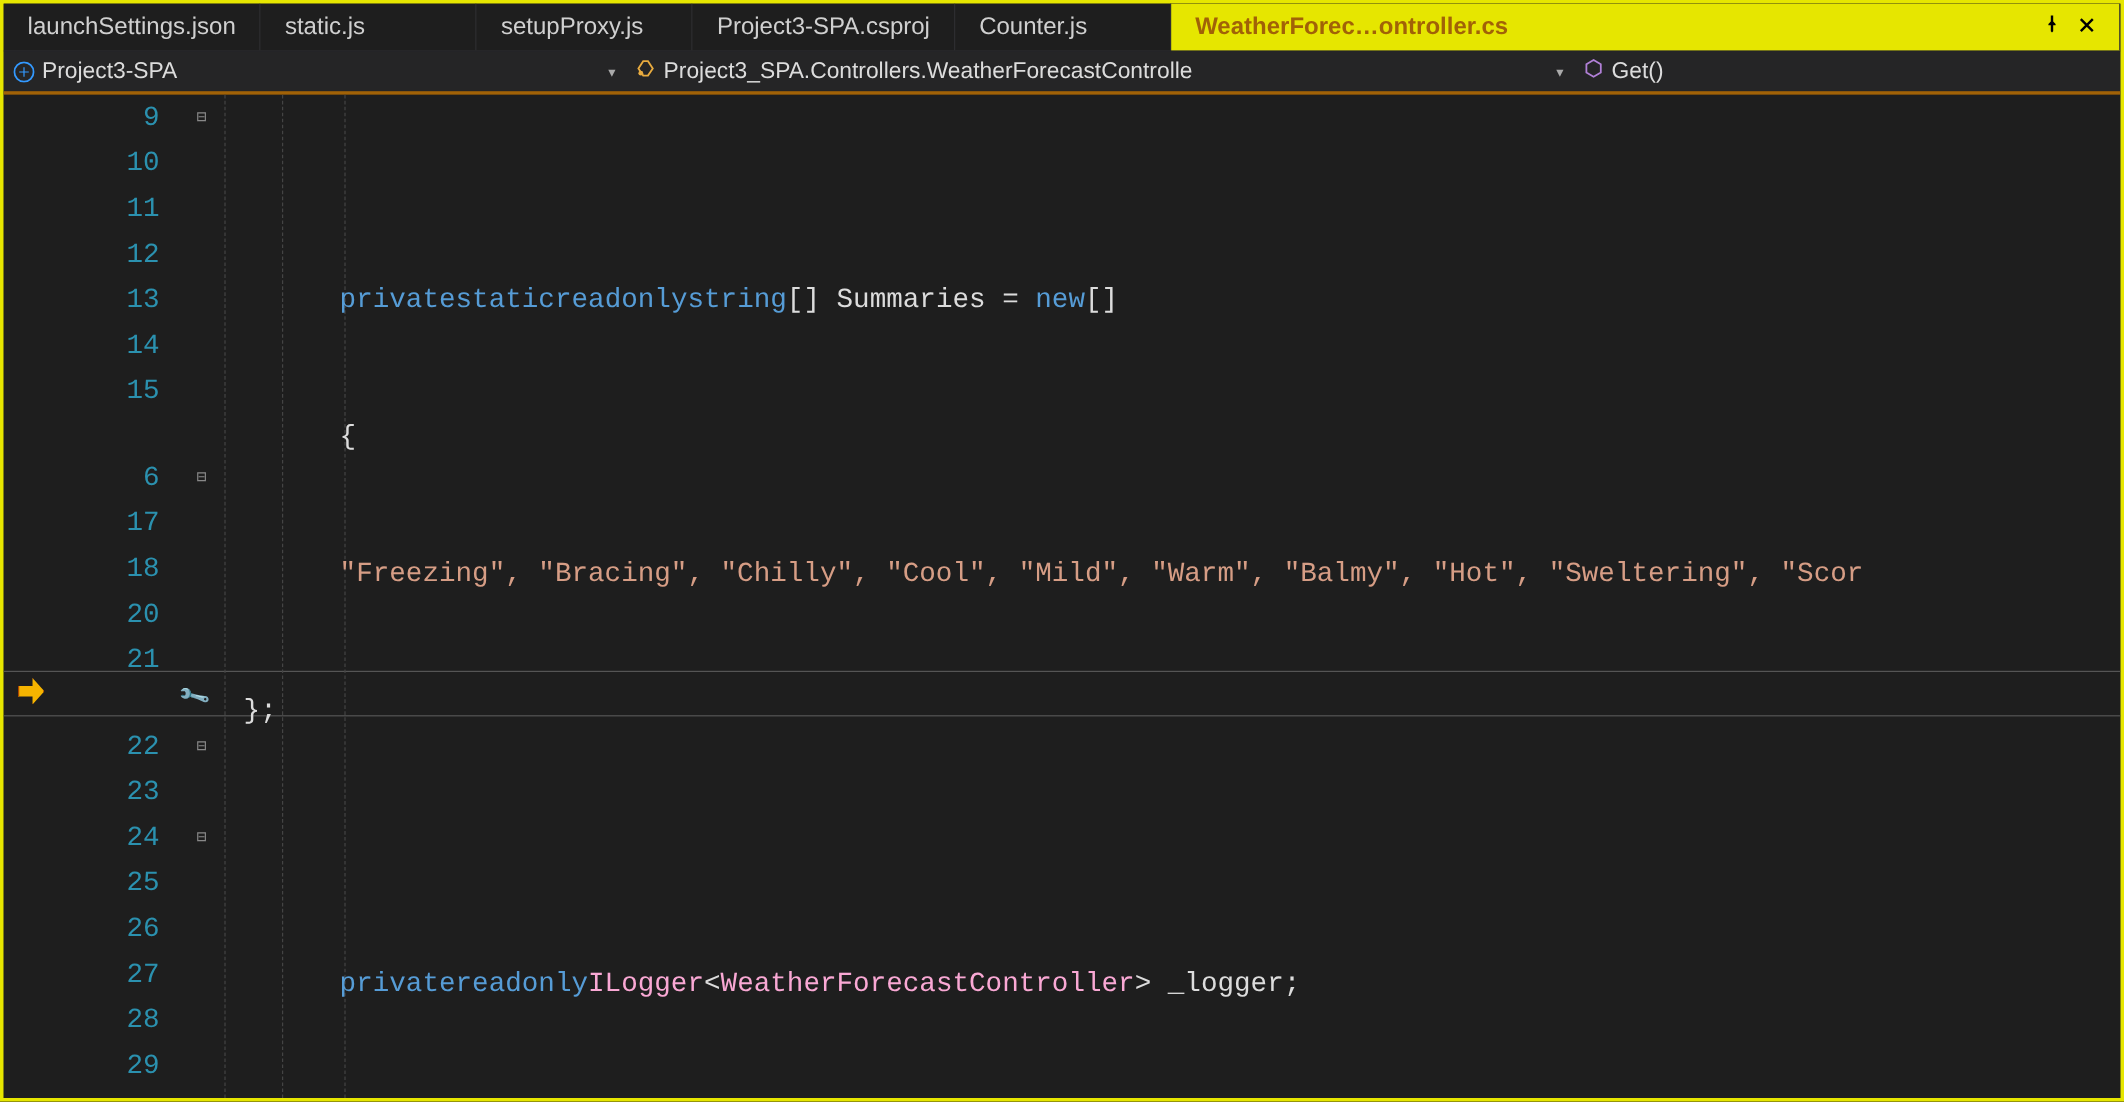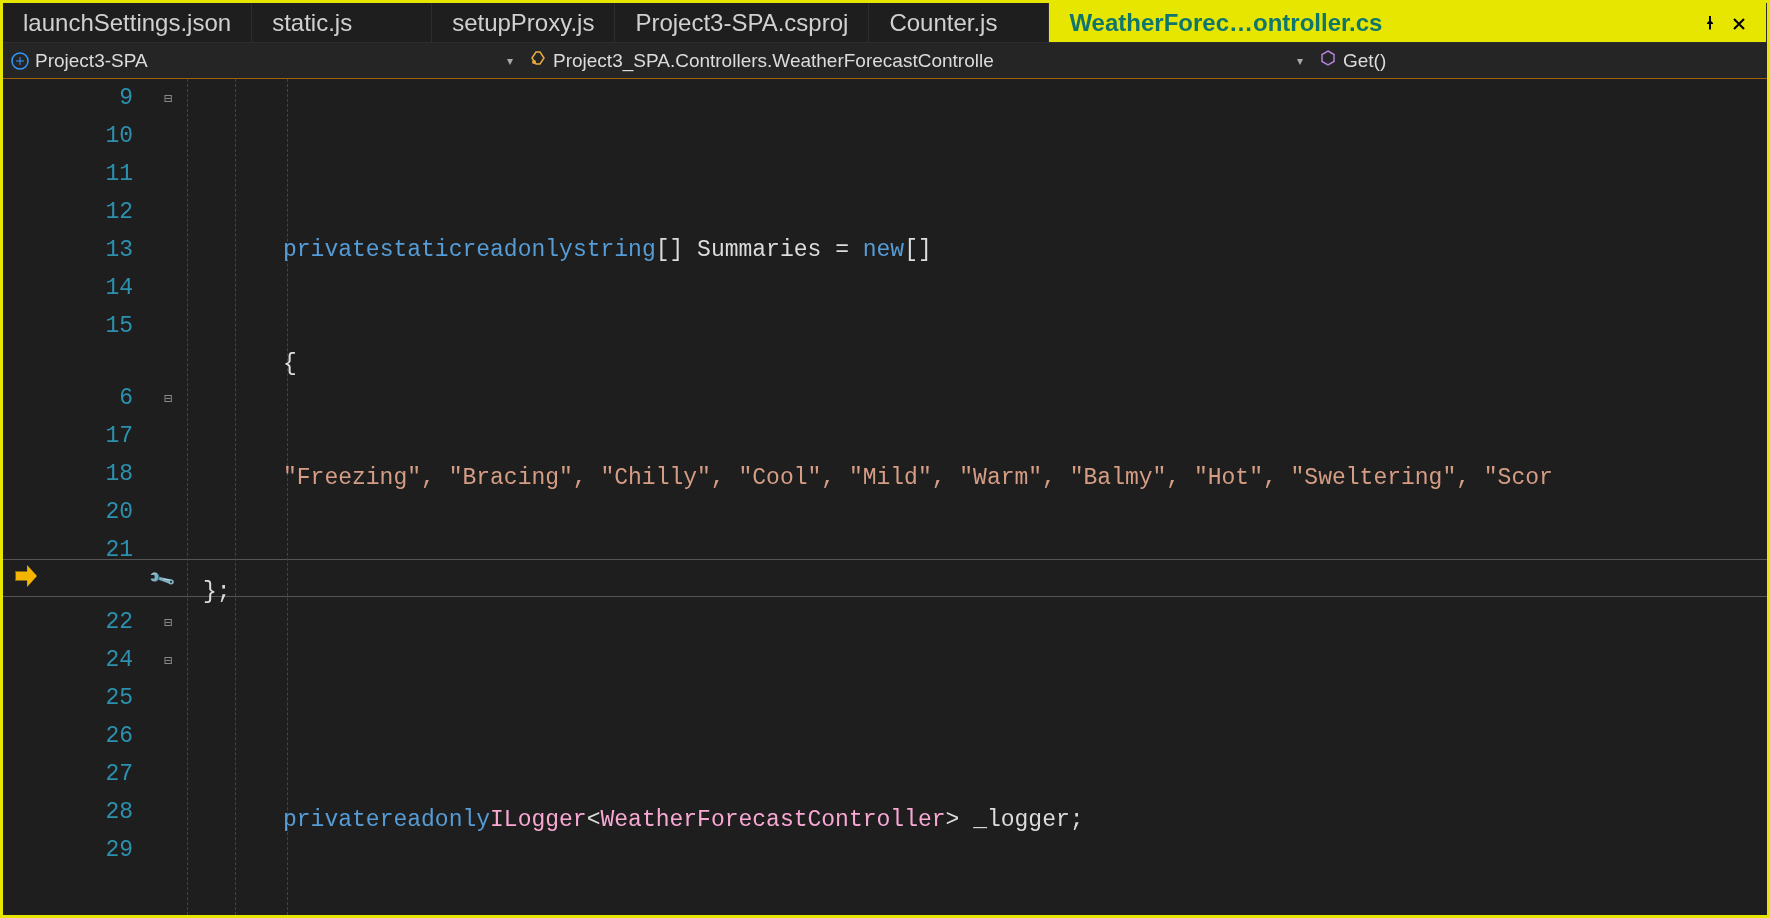--- a/index.html
+++ b/index.html
@@ -17,29 +17,29 @@
     background: #1e1e1e;
     height: 40px;
     border-bottom: 1px solid #2d2d30;
   }
   .tab {
     display: flex;
     align-items: center;
     padding: 0 20px;
     color: #d0d0d0;
     font-family: 'Segoe UI', sans-serif;
-    font-size: 24px;
+    font-size: 20px;
     border-right: 1px solid #2d2d30;
     cursor: pointer;
     min-width: 180px;
     white-space: nowrap;
   }
   .tab.active {
     background: #e6e600;
-    color: #0f766e;
+    color: #a16207;
     font-weight: bold;
     flex: 1;
     position: relative;
   }
   .tab.active .tab-actions {
     margin-left: auto;
     display: flex;
     gap: 14px;
     align-items: center;
   }
@@ -49,21 +49,21 @@
   }
   .nav-bar {
     display: flex;
     background: #252526;
     height: 36px;
     align-items: center;
     padding: 0 8px;
     font-family: 'Segoe UI', sans-serif;
     font-size: 19px;
     gap: 8px;
-    border-bottom: 1px solid #a16207;
+    border-bottom: 3px solid #a16207;
   }
   .nav-seg {
     display: flex;
     align-items: center;
     gap: 6px;
     padding-right: 8px;
     flex-shrink: 0;
   }
   .nav-seg.grow { flex: 1; min-width: 0; overflow: hidden; text-overflow: ellipsis; white-space: nowrap; }
   .nav-seg .chev { color: #aaa; font-size: 12px; }
@@ -289,20 +289,24 @@
       </div>
     <div class="line" style="height:34px;">
         <span class="ln"></span>
         <span class="fold"></span>
       </div>
     <div class="line">
         <span class="ln">22</span>
         <span class="fold">⊟</span>
       </div>
     <div class="line">
+        <span class="ln">23</span>
+        <span class="fold"></span>
+      </div>
+    <div class="line">
         <span class="ln">24</span>
         <span class="fold">⊟</span>
       </div>
     <div class="line">
         <span class="ln">25</span>
         <span class="fold"></span>
       </div>
     <div class="line">
         <span class="ln">26</span>
         <span class="fold"></span>

